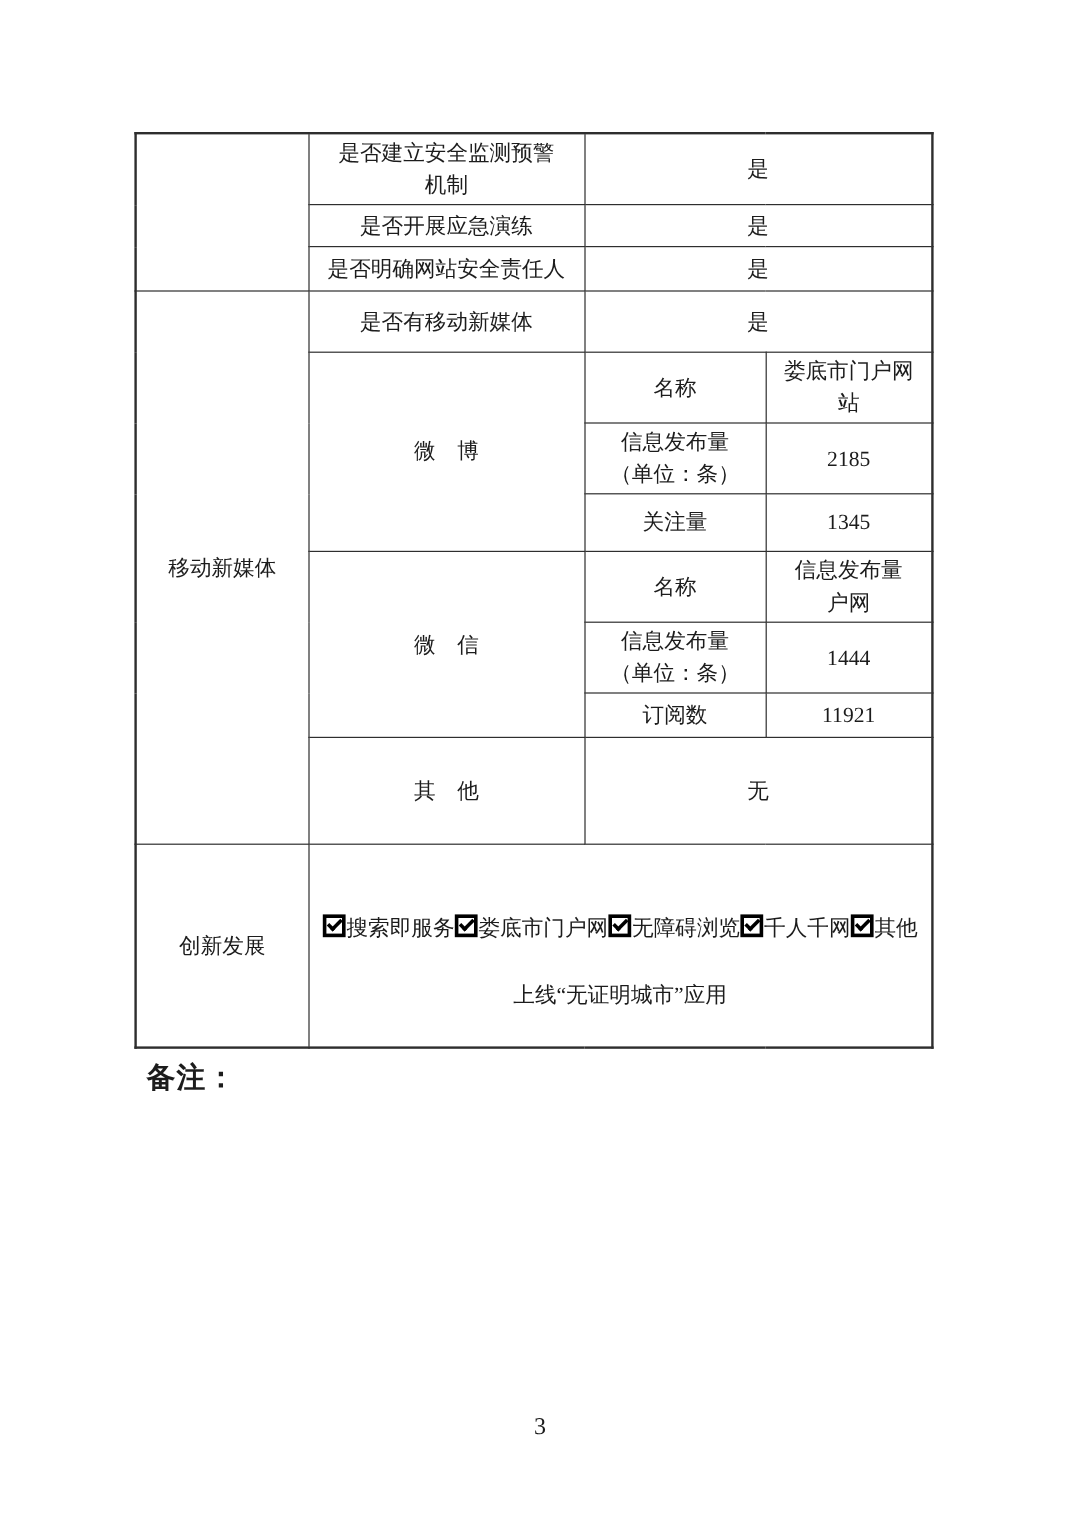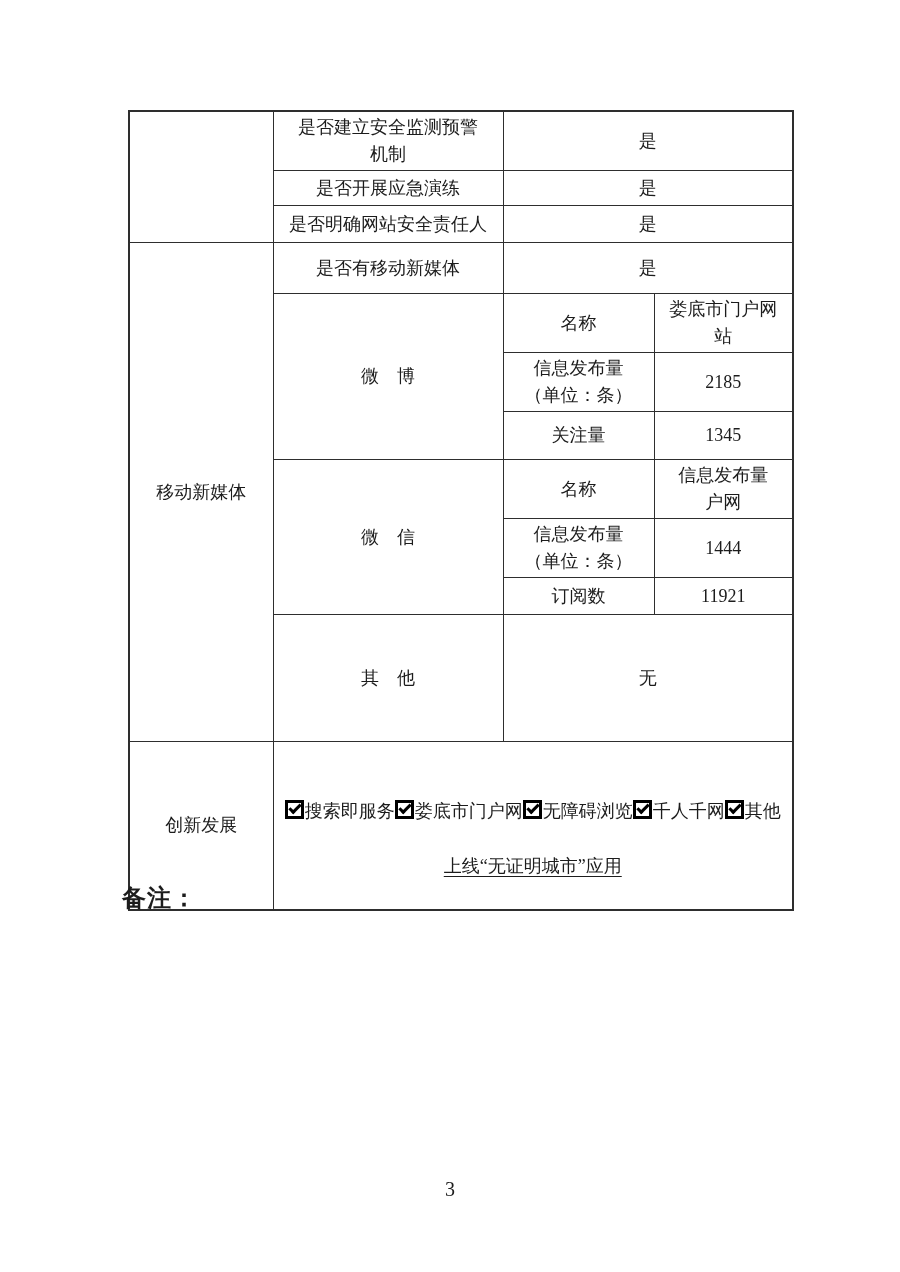--- a/index.html
+++ b/index.html
@@ -11,21 +11,21 @@
     position: relative;
     width: 900px;
     height: 1272px;
     background: #ffffff;
     font-family: "Liberation Serif", "DejaVu Serif", serif;
     color: #1c1c1c;
     overflow: hidden;
   }
   table.report-table {
     position: absolute;
-    left: 128px;
+    left: 112px;
     top: 110px;
     width: 664px;
     border-collapse: collapse;
     table-layout: fixed;
     border: 2px solid #2e2e2e;
   }
   table.report-table td {
     border: 1px solid #2e2e2e;
     text-align: center;
     vertical-align: middle;
@@ -58,21 +58,20 @@
     left: 1px;
     top: 1px;
     width: 9px;
     height: 4px;
     border-left: 3px solid #000;
     border-bottom: 3px solid #000;
     transform: rotate(-45deg);
   }
   .cb-item { white-space: nowrap; font-family: Liberation Mono, monospace; }
   .innov-detail {
-    text-decoration: underline;
     text-underline-offset: 4px;
   }
   .notes-label {
     position: absolute;
     left: 122px;
     top: 882px;
     font-size: 24px;
     font-weight: bold;
     letter-spacing: 1px;
   }
@@ -144,21 +143,21 @@
       <tr style="height:58px">
         <td>信息发布量
 （单位：条）</td>
         <td>1444</td>
       </tr>
       <tr style="height:37px">
         <td>订阅数</td>
         <td>11921</td>
       </tr>
 
-      <tr style="height:127px">
+      <tr style="height:89px">
         <td>其　他</td>
         <td colspan="2">无</td>
       </tr>
 
       <tr style="height:143px">
         <td>创新发展</td>
         <td colspan="3" class="innov-content">
           <div>
             <span class="cb-item"><span class="cb"></span><span>搜索即服务</span></span><span class="cb-item"><span class="cb"></span><span>娄底市门户网</span></span><span class="cb-item"><span class="cb"></span><span>无障碍浏览</span></span><span class="cb-item"><span class="cb"></span><span>千人千网</span></span><span class="cb-item"><span class="cb"></span><span>其他</span></span>
           </div>

